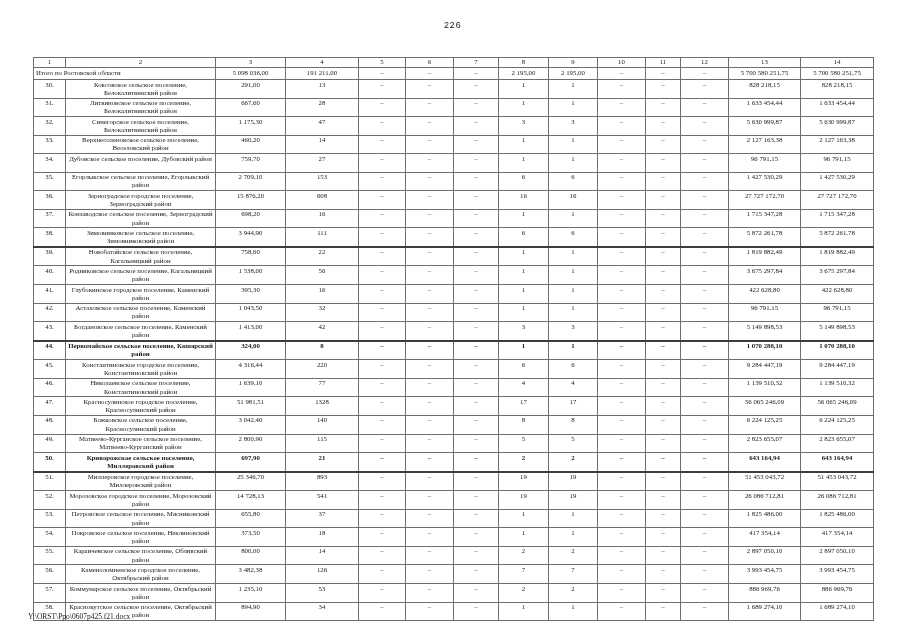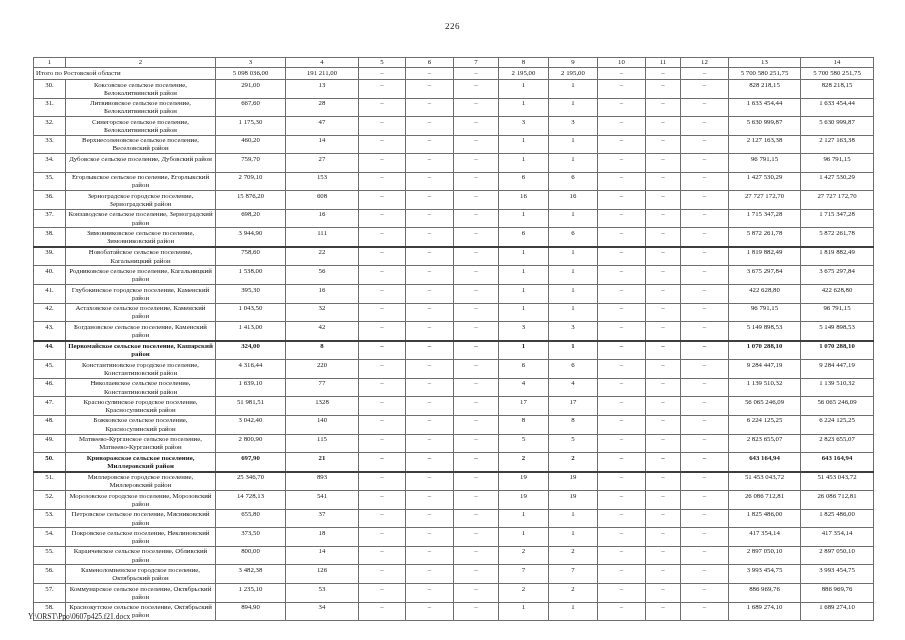--- a/index.html
+++ b/index.html
@@ -6,21 +6,21 @@
   .page{
     position:relative;
     width:905px;height:640px;
     background:#ffffff;
     font-family:"Liberation Serif","DejaVu Serif",serif;
     color:#1a1a1a;
     overflow:hidden;
   }
   .page-number{
     position:absolute;top:21px;left:0;right:0;
-    text-align:center;font-size:9px;letter-spacing:.5px;
+    text-align:center;font-size:9px;letter-spacing:.5px;font-family:Liberation Mono, monospace;
   }
   table.doc{
     position:absolute;left:33px;top:57px;
     width:840px;
     border-collapse:collapse;
     table-layout:fixed;
   }
   table.doc td,table.doc th{
     border:1px solid #6e6e6e;
     font-size:6.8px;line-height:1.22;

